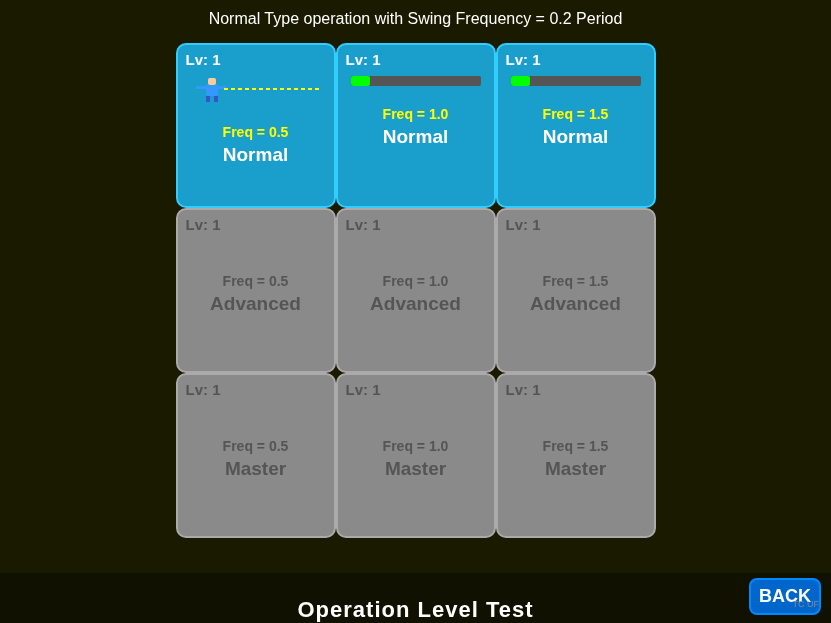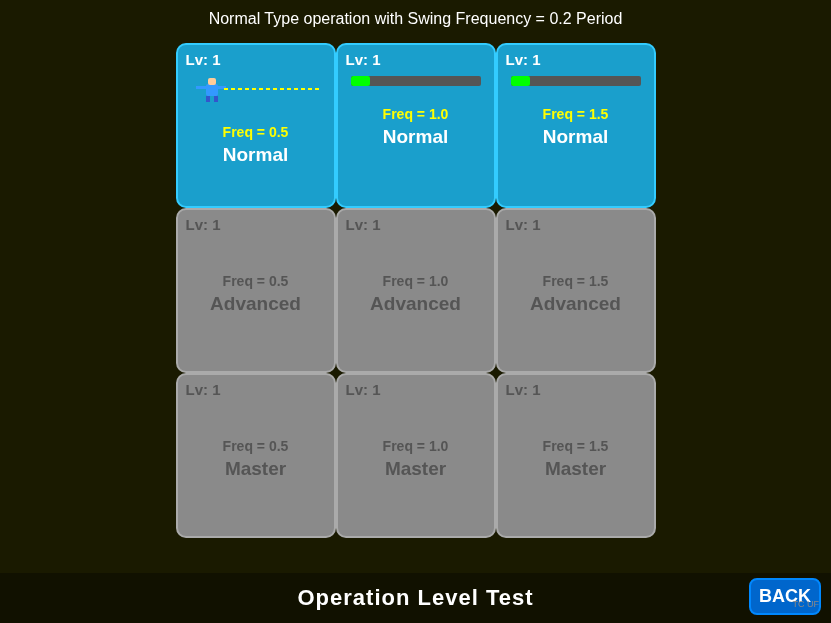--- a/index.html
+++ b/index.html
@@ -112,21 +112,21 @@
     }
 
     .bottom-bar {
       position: absolute;
       bottom: 0;
       left: 0;
       right: 0;
       height: 50px;
       background-color: #111100;
       display: flex;
-      align-items: center;
+      align-items: flex-end;
       justify-content: center;
     }
 
     .bottom-title {
       color: #ffffff;
       font-size: 22px;
       font-weight: bold;
       letter-spacing: 1px;
     }
 

